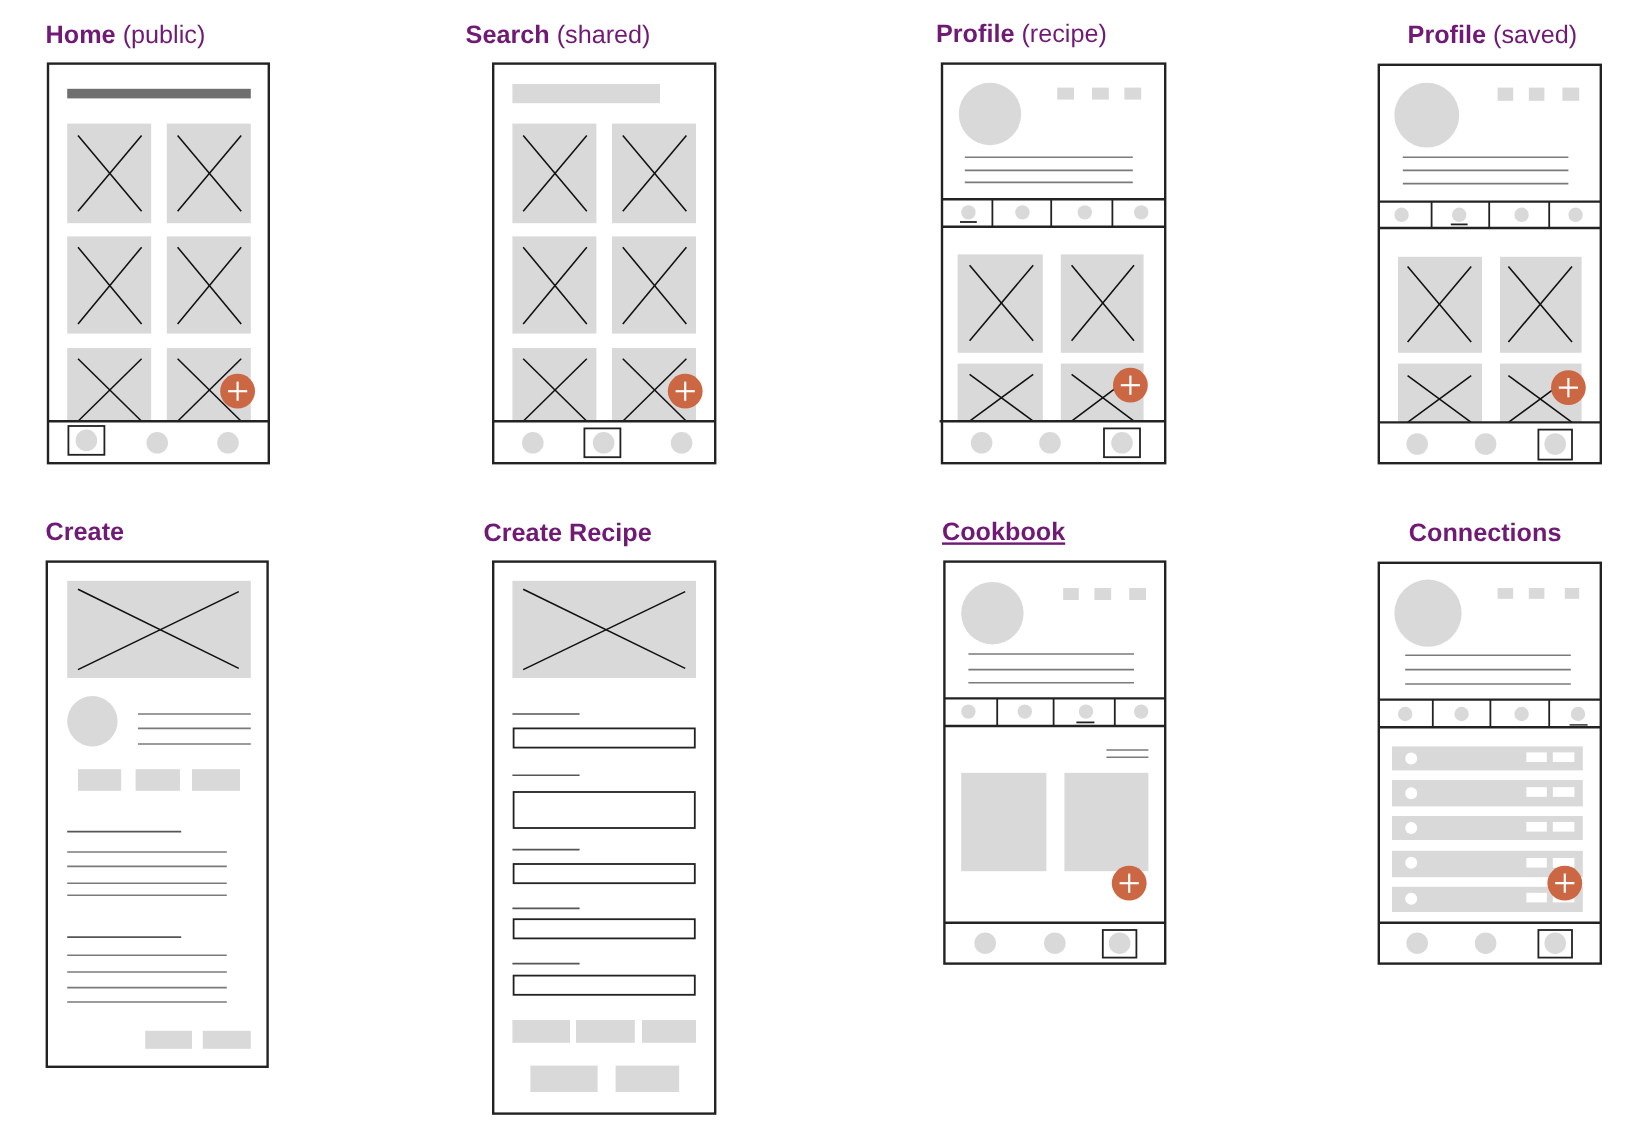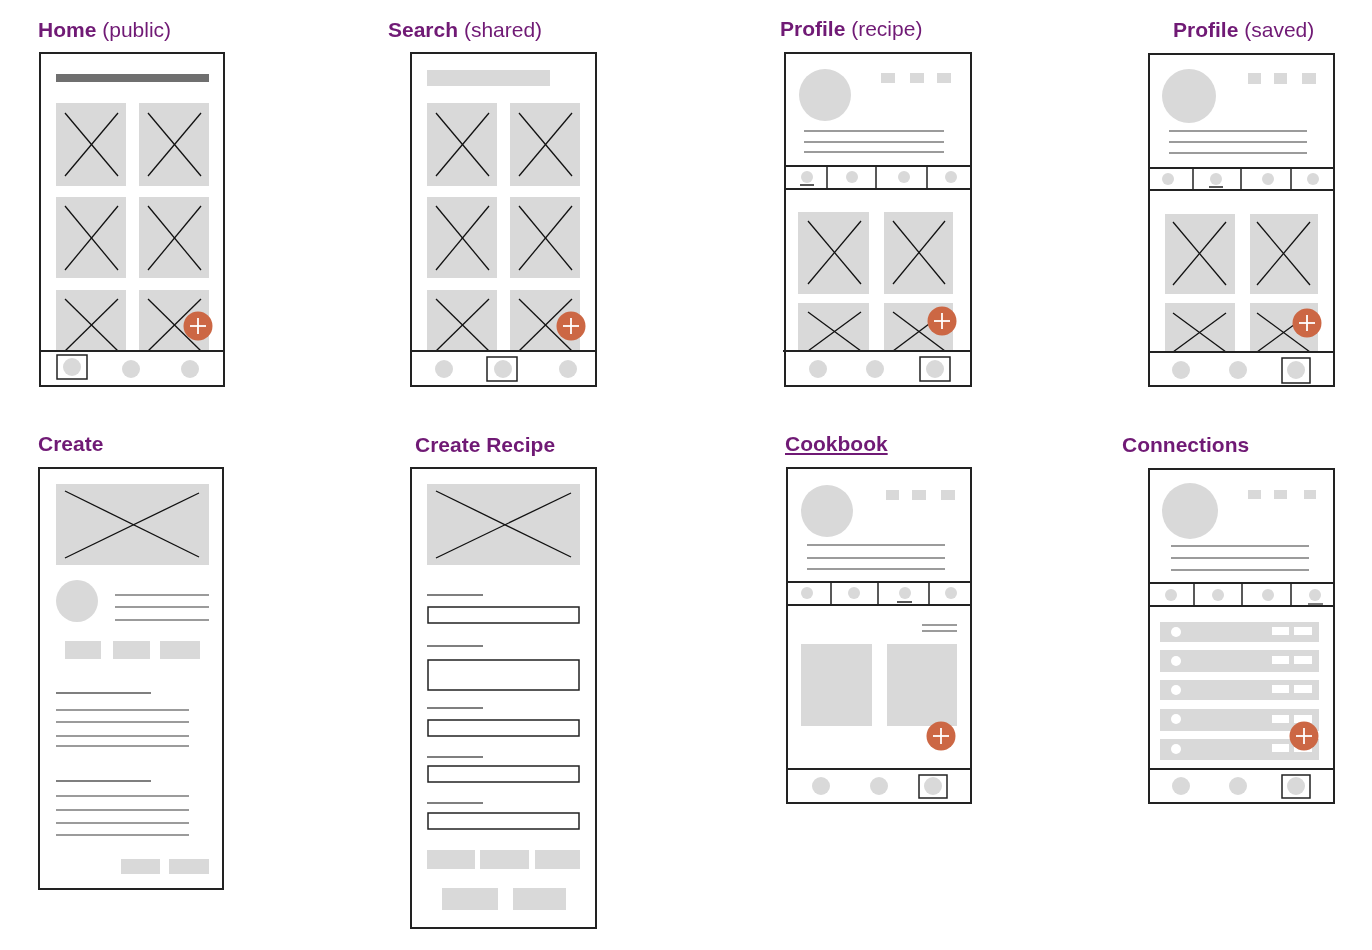--- a/index.html
+++ b/index.html
@@ -10,23 +10,23 @@
   svg.canvas { position: absolute; left: 0; top: 0; }
 </style>
 </head>
 <body>
 
 <div class="title" style="left:38px;top:18px;"><b>Home</b> <span class="sub">(public)</span></div>
 <div class="title" style="left:388px;top:18px;"><b>Search</b> <span class="sub">(shared)</span></div>
 <div class="title" style="left:780px;top:17px;"><b>Profile</b> <span class="sub">(recipe)</span></div>
 <div class="title" style="left:1145px;top:18px;margin-left:28px;"><b>Profile</b> <span class="sub">(saved)</span></div>
 <div class="title" style="left:38px;top:432px;"><b>Create</b></div>
-<div class="title" style="left:415px;top:433px;"><b>Create Recipe</b></div>
+<div class="title" style="left:403px;top:433px;"><b>Create Recipe</b></div>
 <div class="title" style="left:785px;top:432px;text-decoration:underline;"><b>Cookbook</b></div>
-<div class="title" style="left:1122px;top:433px;"><b>Connections</b></div>
+<div class="title" style="left:1174px;top:433px;"><b>Connections</b></div>
 
 <svg class="canvas" width="1372" height="950" viewBox="0 0 1372 950" xmlns="http://www.w3.org/2000/svg">
   <defs>
 
     <g id="fab">
       <circle cx="0" cy="0" r="14.5" fill="#cc6744"></circle>
       <line x1="-8" y1="0" x2="8" y2="0" stroke="#fff" stroke-width="1.8"></line>
       <line x1="0" y1="-8" x2="0" y2="8" stroke="#fff" stroke-width="1.8"></line>
     </g>
   </defs>

